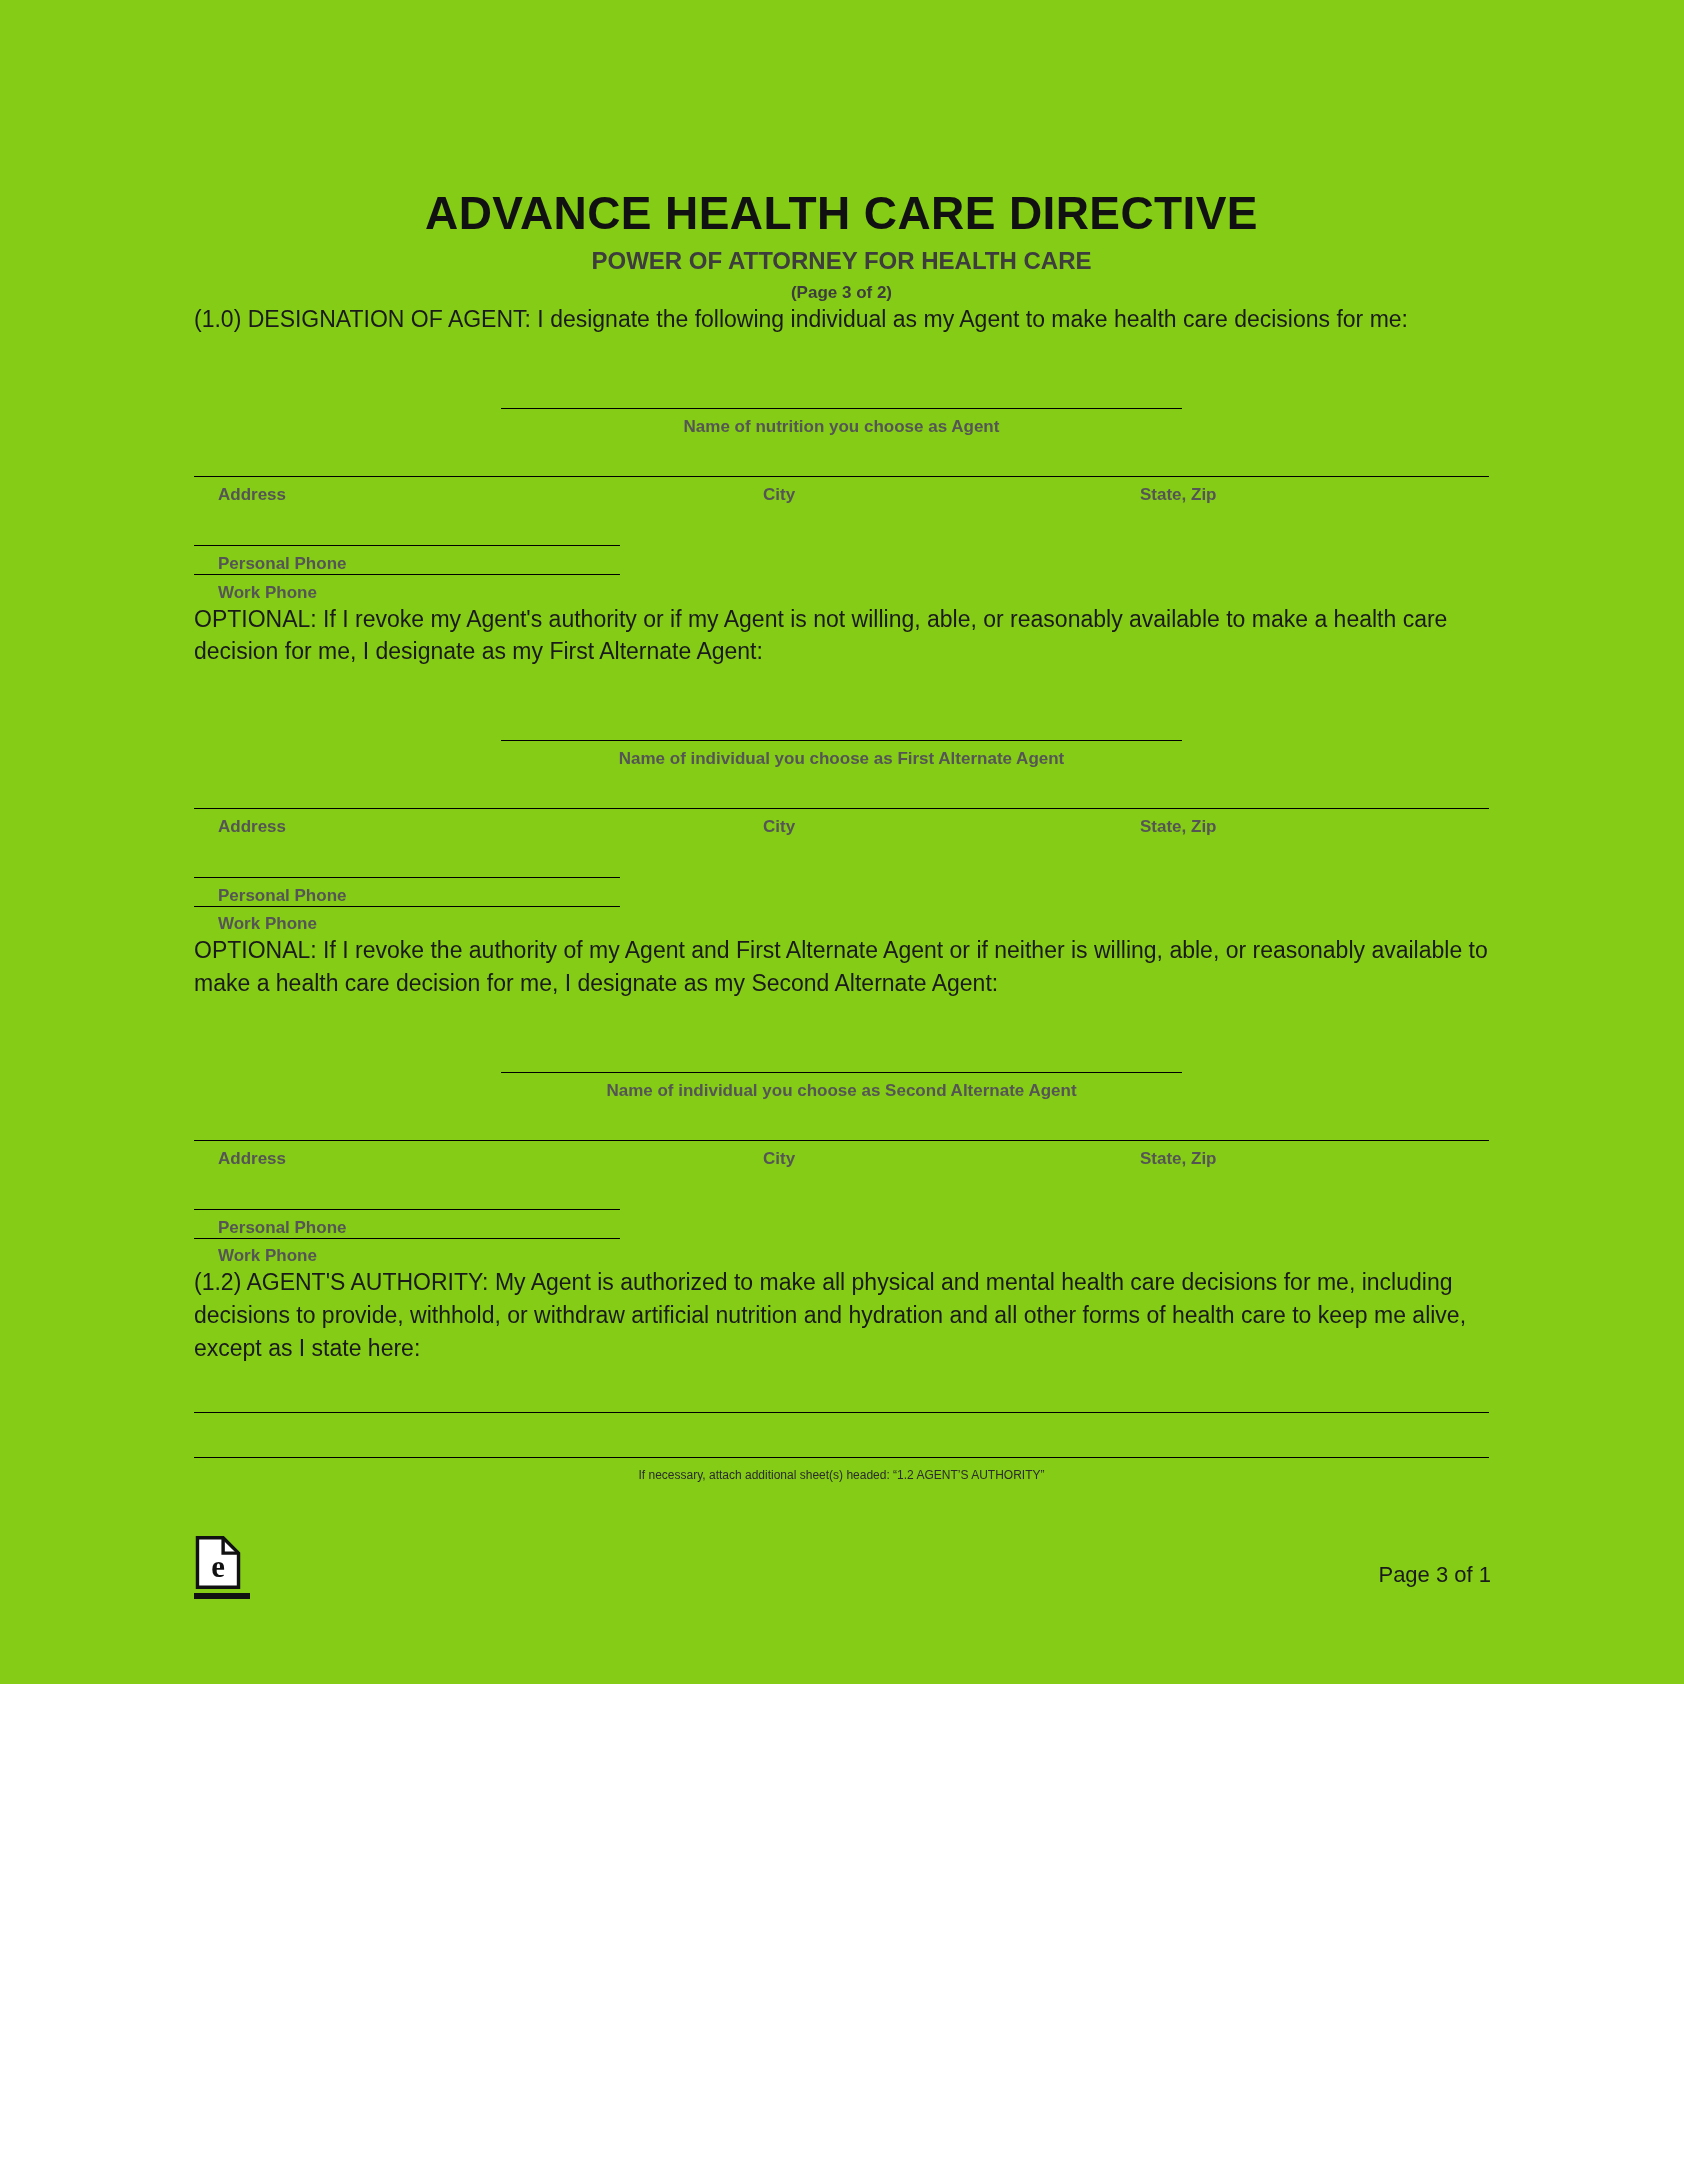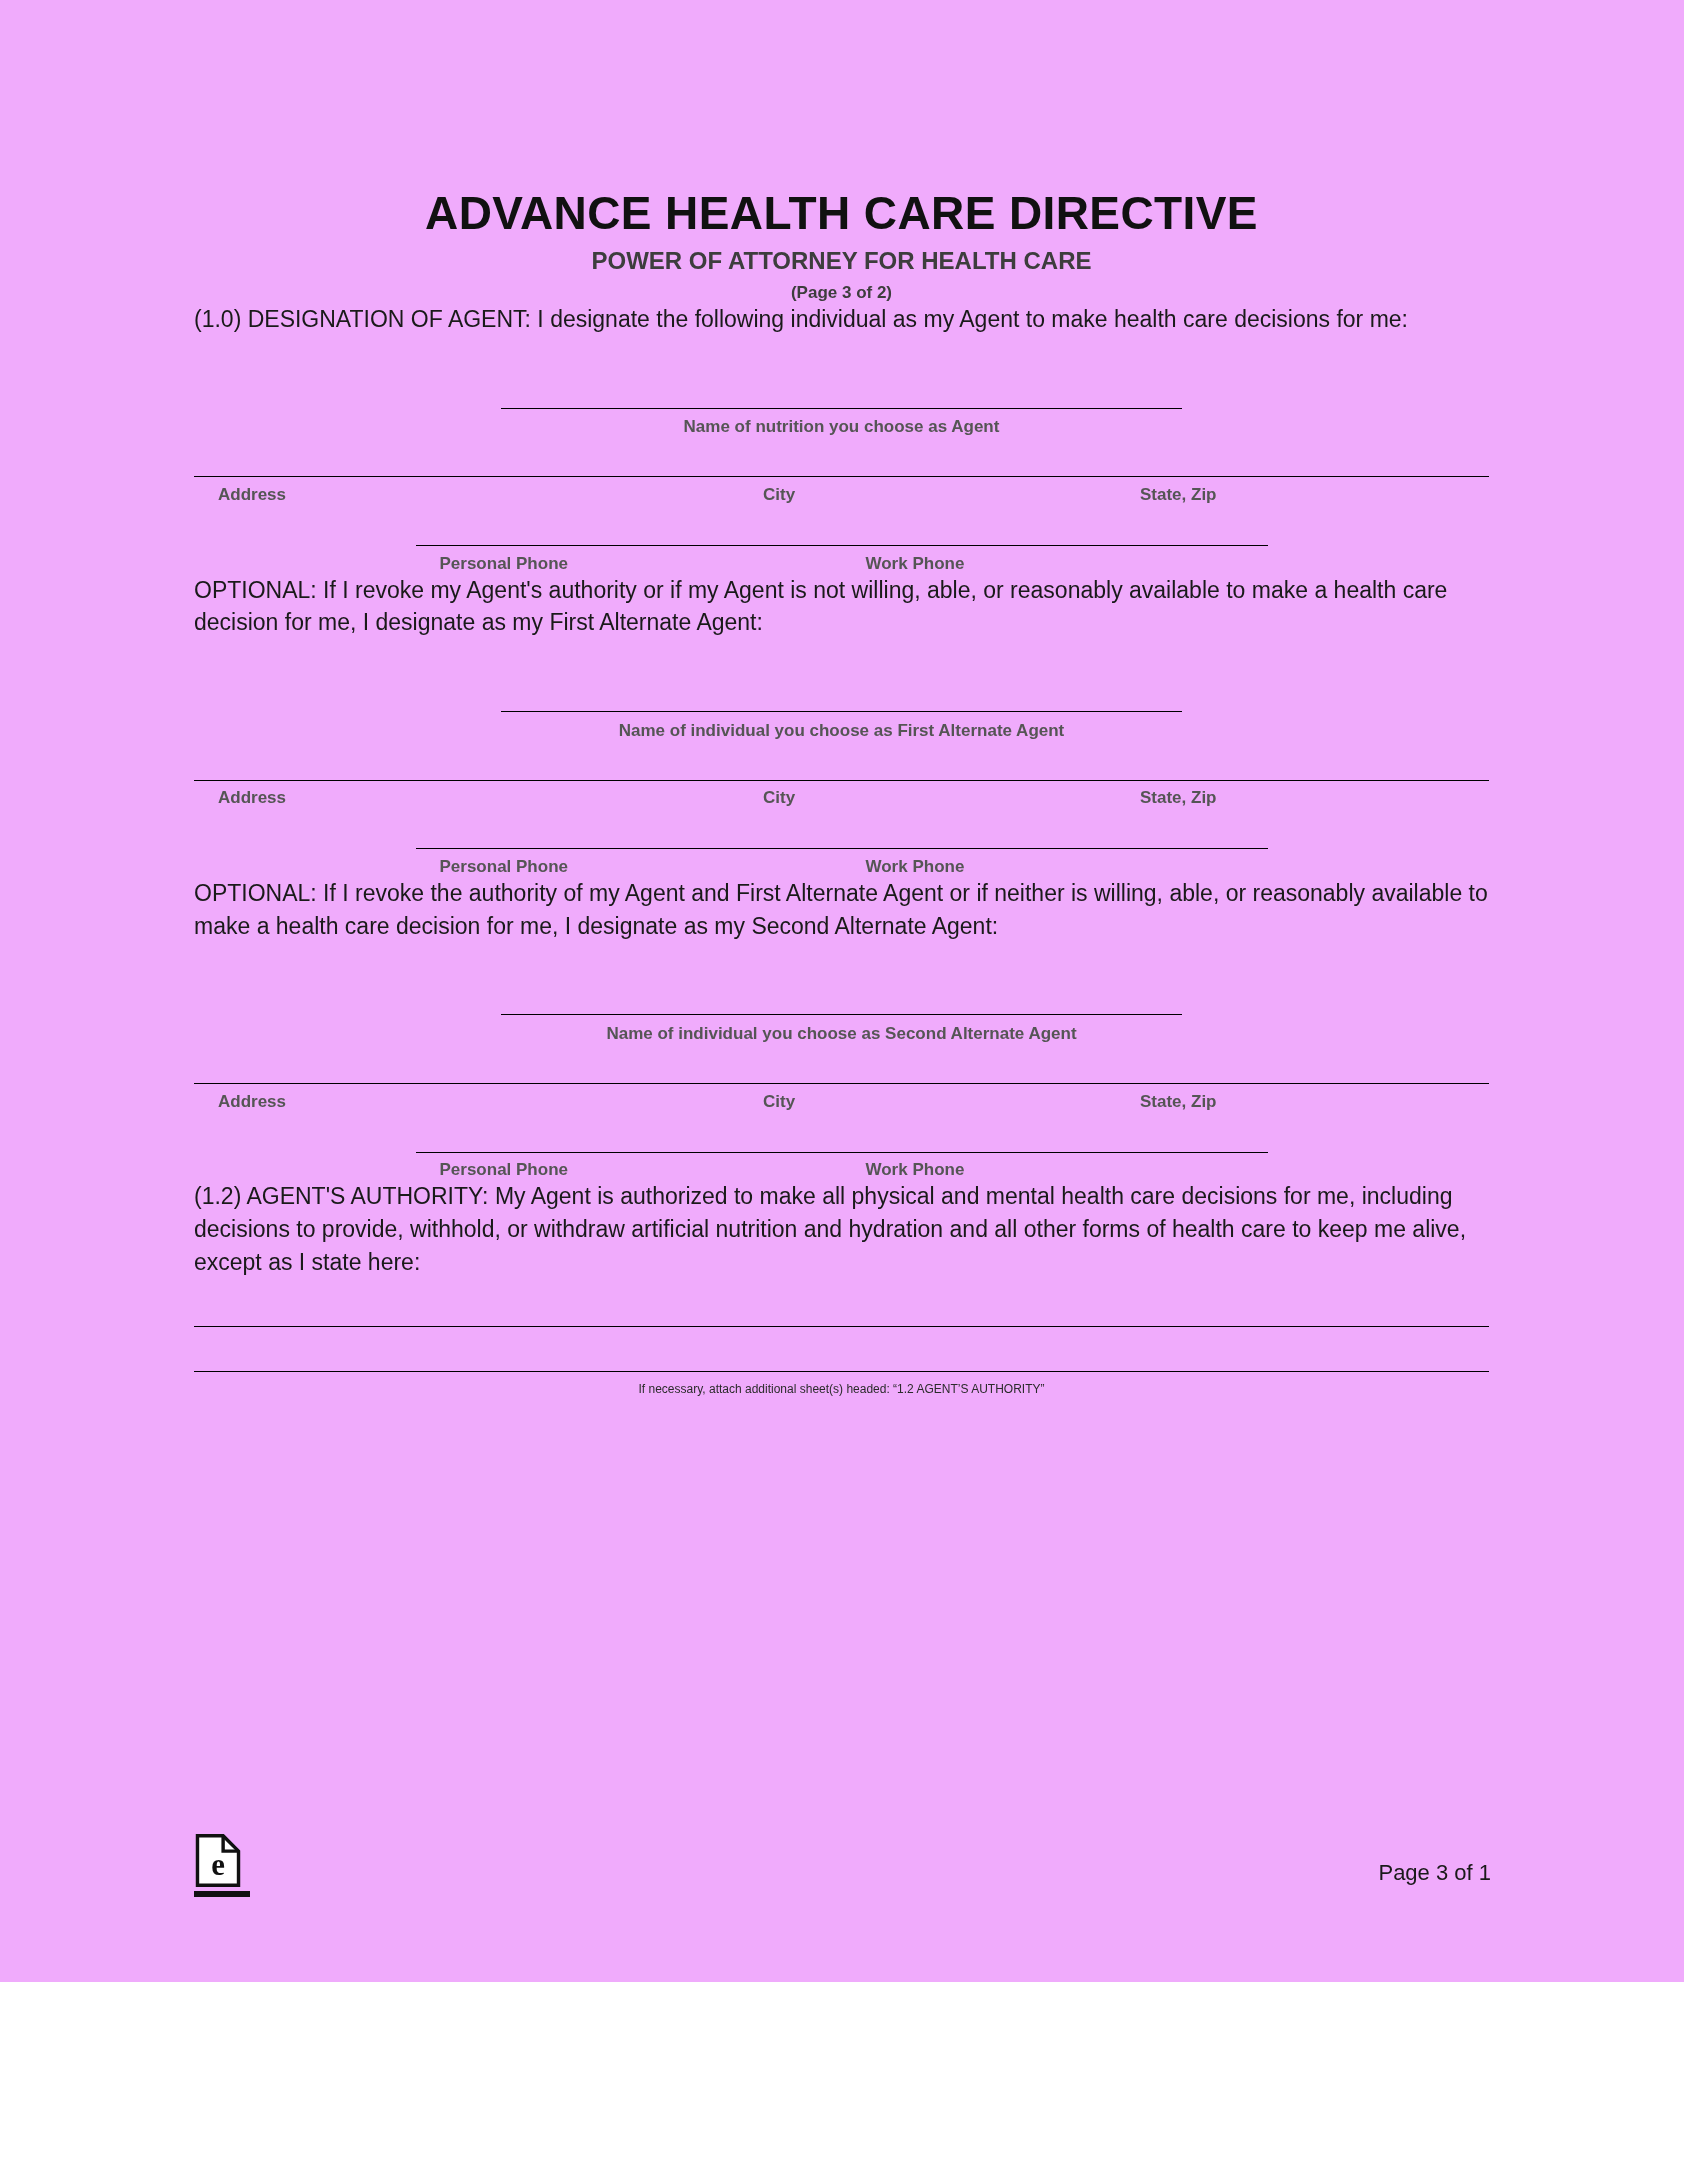--- a/index.html
+++ b/index.html
@@ -7,22 +7,22 @@
     padding: 0;
     background: #ffffff;
   }
   body {
     font-family: "Liberation Sans", sans-serif;
     color: #1a1a1a;
   }
   .page {
     position: relative;
     width: 1685px;
-    height: 1982px;
-    background: #f0abfc;
+    height: 1684px;
+    background: #84cc16;
     box-sizing: border-box;
     overflow: hidden;
   }
   .content {
     position: absolute;
     left: 194px;
     top: 0;
     width: 1295px;
   }
 
@@ -110,20 +110,21 @@
   }
   .cap-address { left: 24px; }
   .cap-city { left: 569px; }
   .cap-state { left: 946px; }
 
   
   .phone-row {
     margin-top: 36px;
     display: flex;
     justify-content: center;
+    flex-direction: column;
   }
   .phone-cell {
     width: 426px;
   }
   .phone-cell .rule-half {
     height: 0;
     border-bottom: 1.7px solid #000;
     width: 100%;
   }
   .phone-cell .caption {

